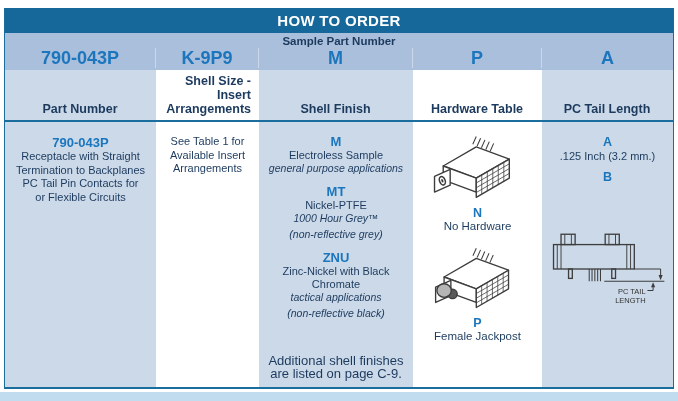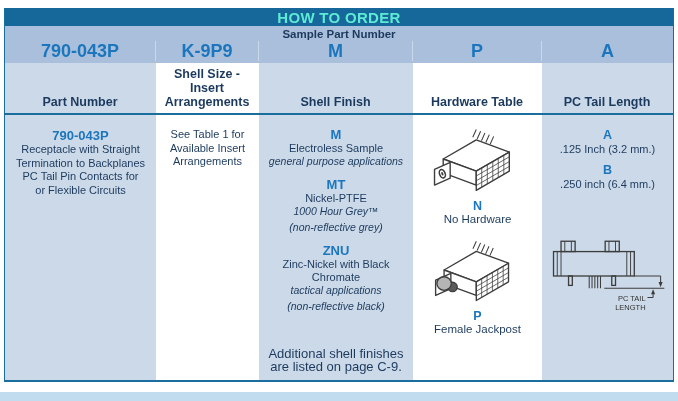--- a/index.html
+++ b/index.html
@@ -6,34 +6,34 @@
   body {
     width:678px; height:401px; position:relative; background:#ffffff;
     font-family:"Liberation Sans", sans-serif; color:#1c3a5e;
     -webkit-font-smoothing:antialiased; overflow:hidden;
   }
   .frame {
     position:absolute; left:4px; top:8px; width:670px; box-sizing:border-box;
     border-left:1px solid #1a6e9e; border-right:1px solid #1a6e9e; border-bottom:2px solid #1a6e9e;
   }
   .title-bar {
-    height:18px; background:#16689b; color:#5eead4; font-weight:bold; font-size:15px;
+    height:25px; background:#16689b; color:#ffffff; font-weight:bold; font-size:15px;
     letter-spacing:.3px; display:flex; align-items:center; justify-content:center;
   }
   .sample-band { background:#a9bfdb; height:37px; padding-top:2px; box-sizing:border-box; }
   .sample-title { text-align:center; font-size:11.5px; font-weight:bold; color:#1c3a5e; line-height:13px; }
   .grid-row { display:grid; grid-template-columns:151px 103px 154px 129px 131px; }
   .sample-values .sv {
     color:#1b76bd; font-weight:bold; font-size:18px; line-height:20px; text-align:center;
     box-sizing:border-box;
   }
   .sample-values .sv:not(:last-child){ border-right:1px solid rgba(255,255,255,.4); }
   .header-row { border-bottom:2px solid #1a6e9e; }
   .header-row .hc {
-    min-height:50px; display:flex; align-items:flex-end; justify-content:center; text-align:center;
+    min-height:50px; display:flex; align-items:flex-end; justify-content:center; text-align:right;
     font-weight:bold; font-size:12.5px; line-height:14px; color:#1c3a5e; padding:0 8px 4px 7px;
     box-sizing:border-box;
   }
   .tint { background:#cbd9e8; }
   .white { background:#ffffff; }
   .body-row { height:265px; }
   .bc { box-sizing:border-box; overflow:hidden; display:flex; flex-direction:column; align-items:center; text-align:center; }
   .cell-pn { padding:13px 3px 0; }
   .pn-code { color:#1b76bd; font-weight:bold; font-size:13px; line-height:15px; }
   .pn-desc { font-size:11px; line-height:13.5px; color:#1c3a5e; }
@@ -154,21 +154,20 @@
       <div class="hw-label">Female Jackpost</div>
     </div>
 
     <div class="bc tint cell-tail">
       <div class="tail-opt">
         <div class="tail-code">A</div>
         <div class="tail-label">.125 Inch (3.2 mm.)</div>
       </div>
       <div class="tail-opt">
         <div class="tail-code">B</div>
-        <div class="tail-label">.250 inch (6.4 mm.)</div>
       </div>
       <svg class="tail-diagram" width="124" height="78" viewBox="0 0 132 80">
         <g stroke="#3d3d3d" fill="none" stroke-width="1.4">
           <rect x="16" y="3" width="15" height="11"></rect>
           <path d="M20,3 V14 M27,3 V14" stroke-width="1"></path>
           <rect x="63" y="3" width="15" height="11"></rect>
           <path d="M67,3 V14 M74,3 V14" stroke-width="1"></path>
           <rect x="8" y="14" width="86" height="26"></rect>
           <path d="M12,14 V40 M16,14 V40 M86,14 V40 M90,14 V40" stroke-width="1"></path>
           <path d="M46,40 V53 M49,40 V53 M52,40 V53 M55,40 V53 M58,40 V53" stroke-width="1.1"></path>

